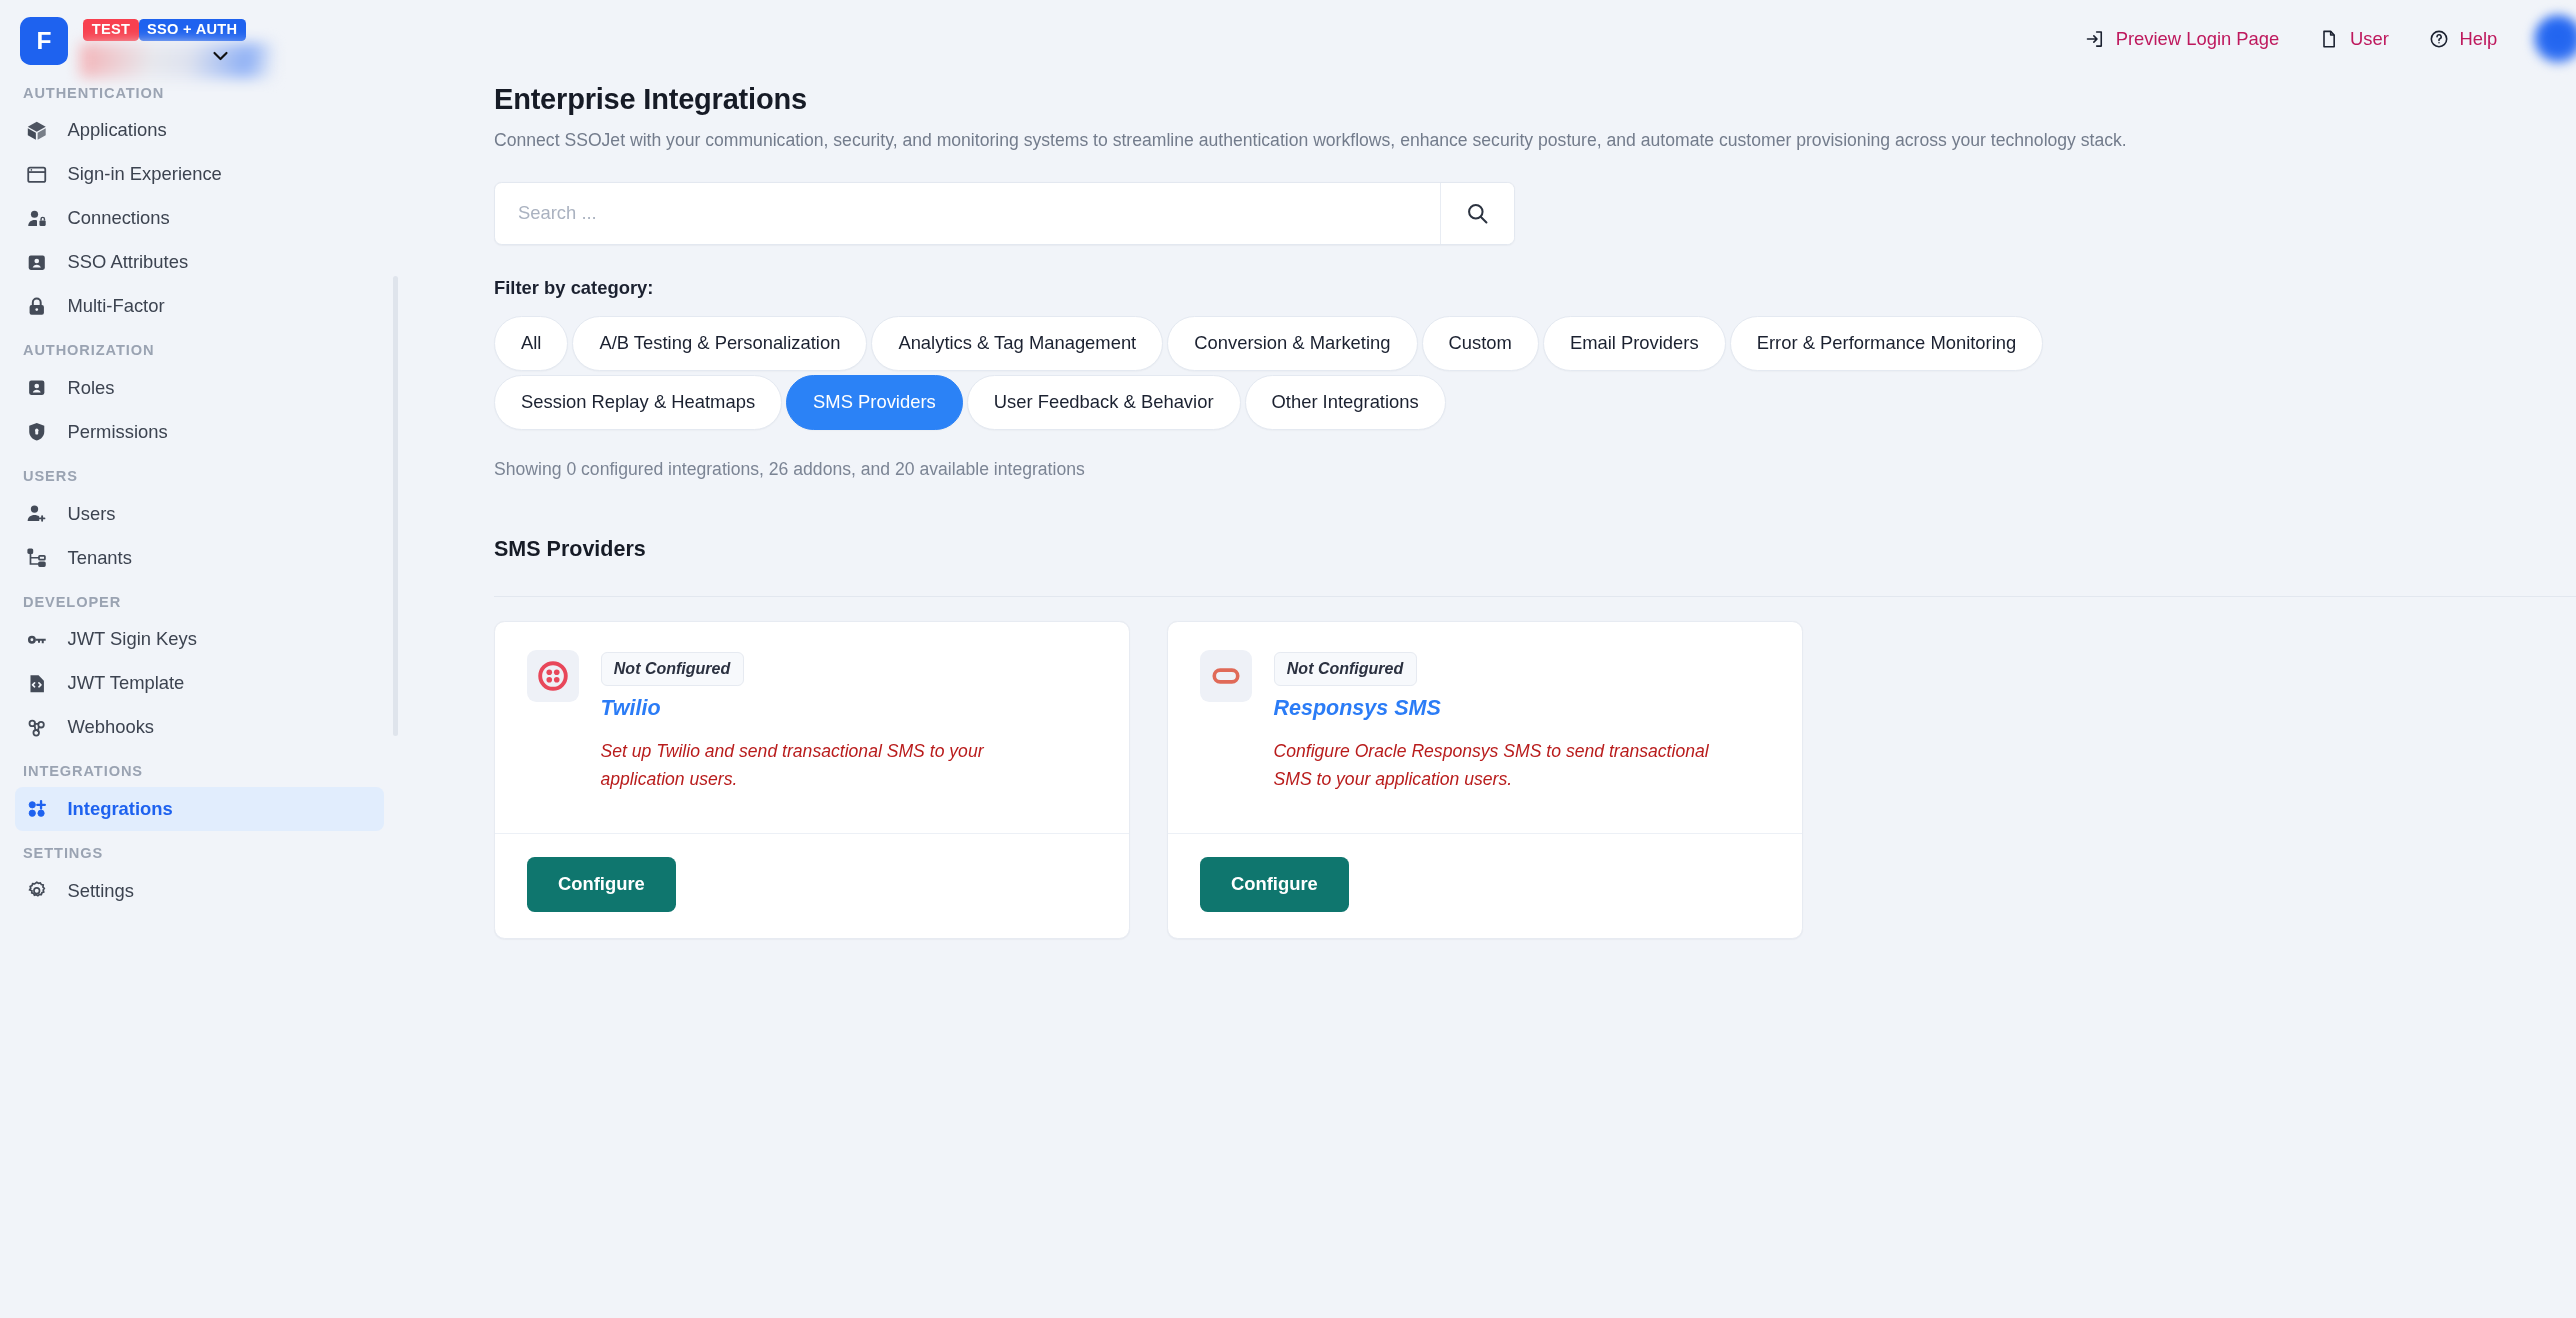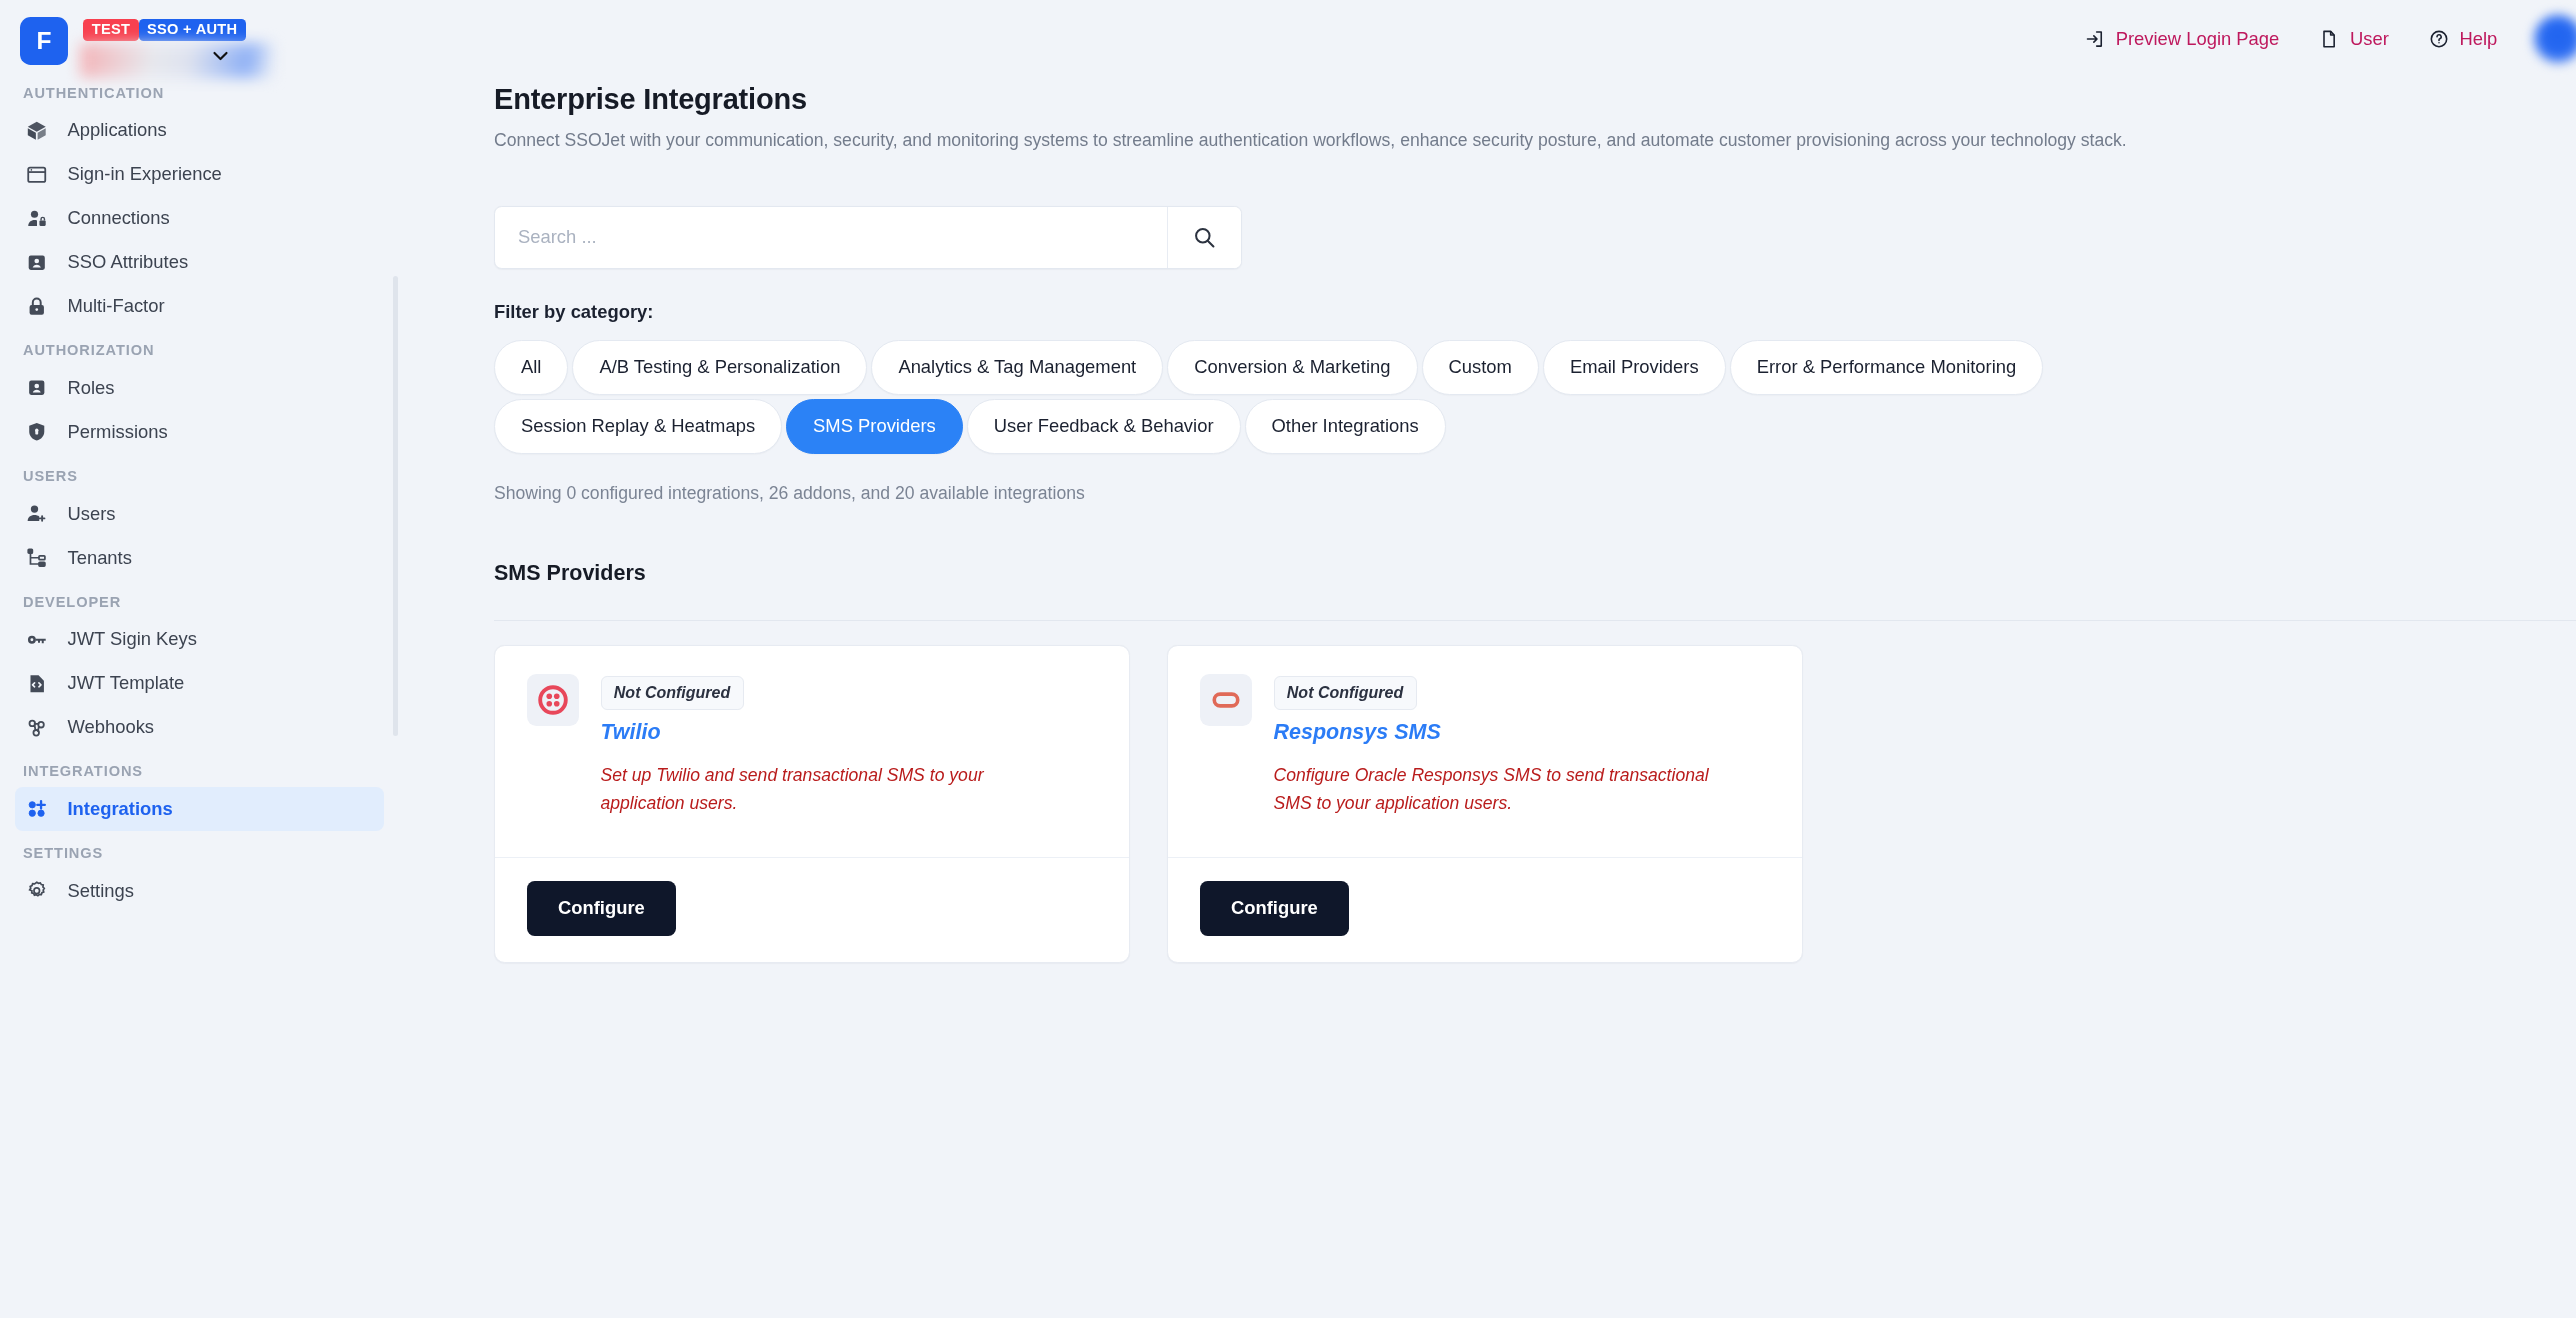--- a/index.html
+++ b/index.html
@@ -87,21 +87,21 @@
   }
 
   .content{padding:6.1px 0 0 95px;}
   .page-title{font-size:29px;font-weight:700;color:#161b26;letter-spacing:-0.2px;}
   .page-sub{
     margin-top:12.3px;font-size:17.6px;line-height:1.45;color:#737c8c;
     max-width:1924px;
   }
 
   .search-wrap{
-    margin-top:52px;width:748px;height:63px;
+    margin-top:28px;width:1021px;height:63px;
     background:#fff;border:0.8px solid #e3e8f0;border-radius:7.7px;
     display:flex;align-items:stretch;overflow:hidden;
     box-shadow:0 0.8px 1.5px rgba(16,24,40,.04);
   }
   .search-input{
     flex:1;border:0;outline:0;background:transparent;
     font-family:"Liberation Sans", sans-serif;font-size:18.4px;color:#2c3340;
     padding:0 23px;
   }
   .search-input::placeholder{color:#aab2c0;}
@@ -141,21 +141,21 @@
   .status-badge{
     display:inline-flex;align-items:center;height:34px;padding:0 12.3px;
     border:0.8px solid #e6eaf1;border-radius:6.1px;background:#f7f9fc;
     font-size:16px;font-weight:600;color:#2b3140;
   }
   .card-name{margin-top:10.7px;font-size:21.5px;font-weight:700;color:#2b7cf6;cursor:pointer;}
   .card-desc{margin-top:17px;font-size:17.6px;line-height:1.55;color:#b91c1c;max-width:460px;}
   .card-foot{border-top:0.8px solid #ecf0f6;padding:23px 32px 26px 32px;}
   .btn-configure{
     height:55px;padding:0 31px;border:0;border-radius:7.7px;
-    background:#0f172a;color:#fff;font-size:18.4px;font-weight:700;cursor:pointer;
+    background:#0f766e;color:#fff;font-size:18.4px;font-weight:700;cursor:pointer;
     font-family:"Liberation Sans", sans-serif;
   }
 </style>
 </head>
 <body>
 
 <div class="app">
 
   <aside class="sidebar">
 

